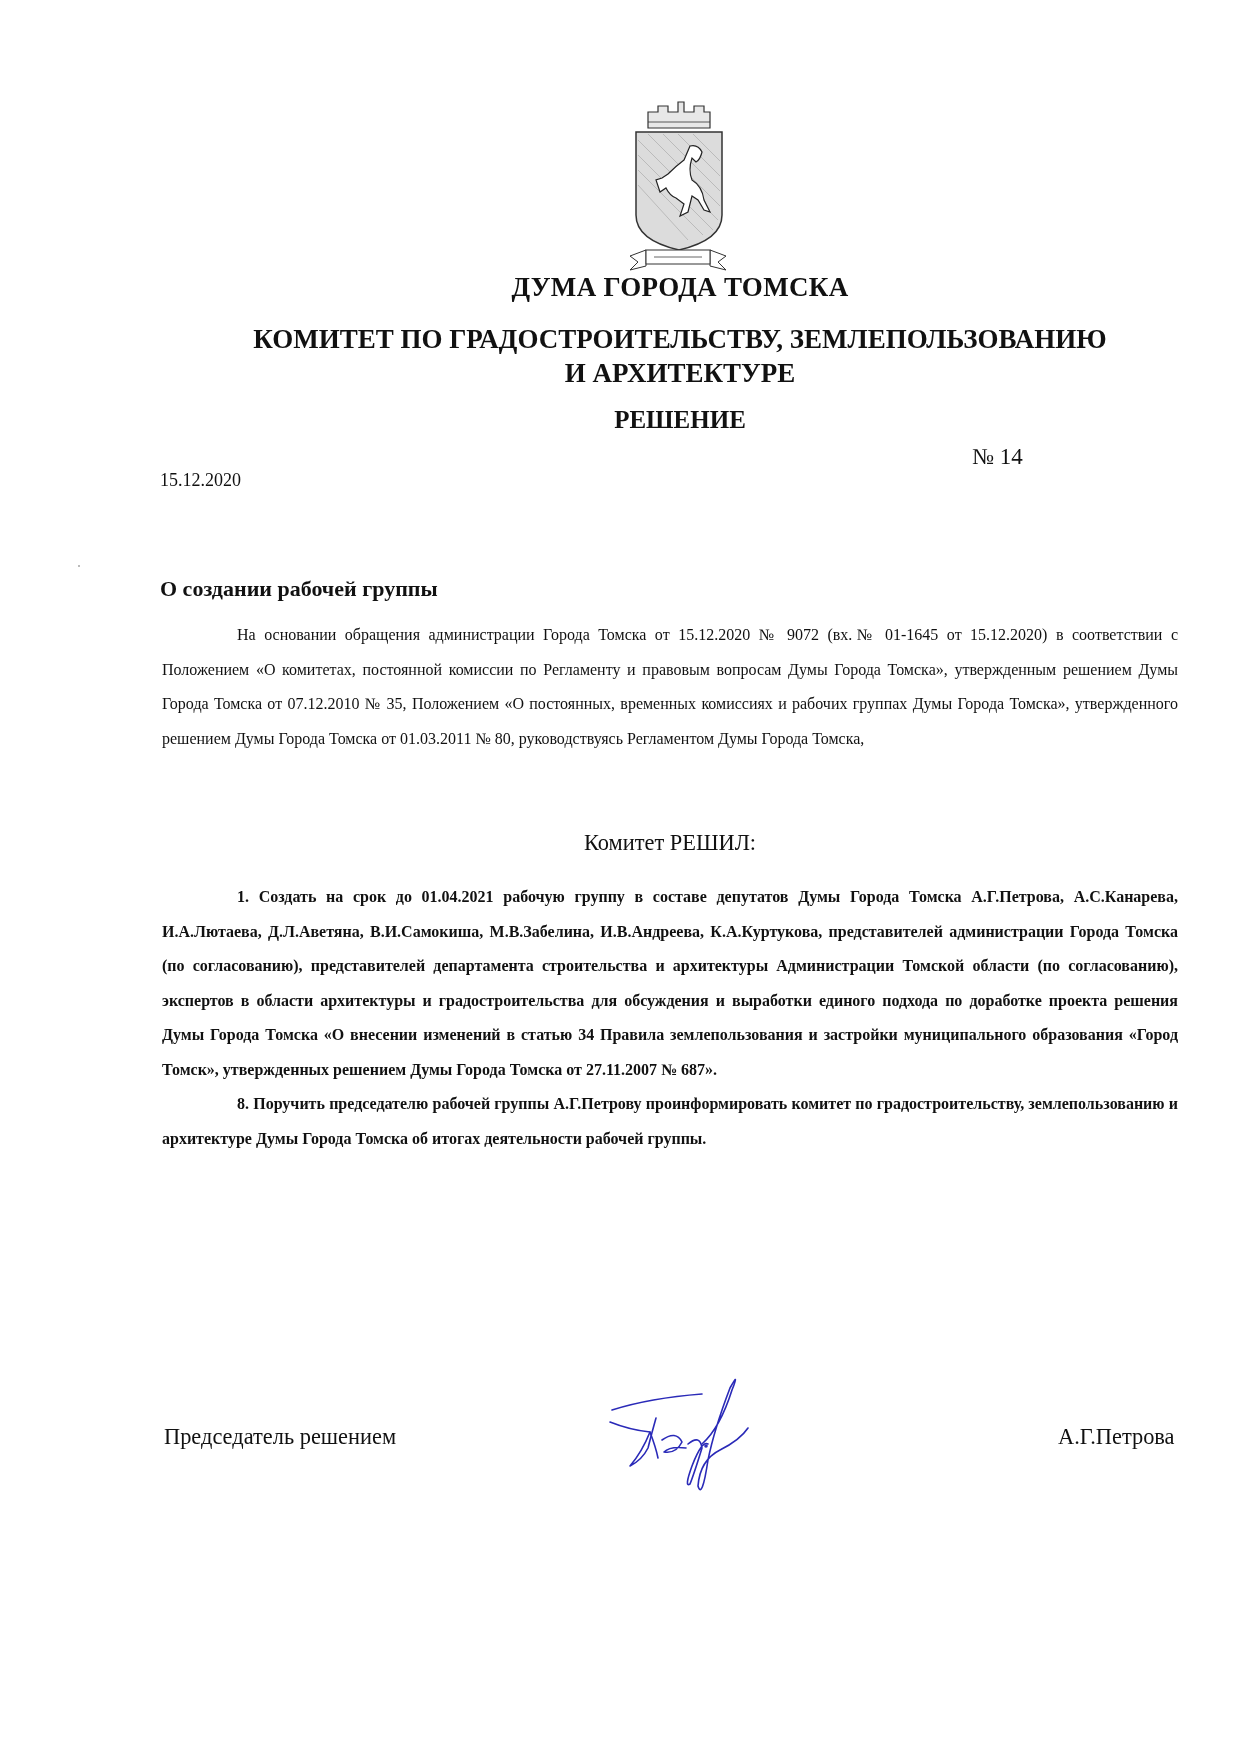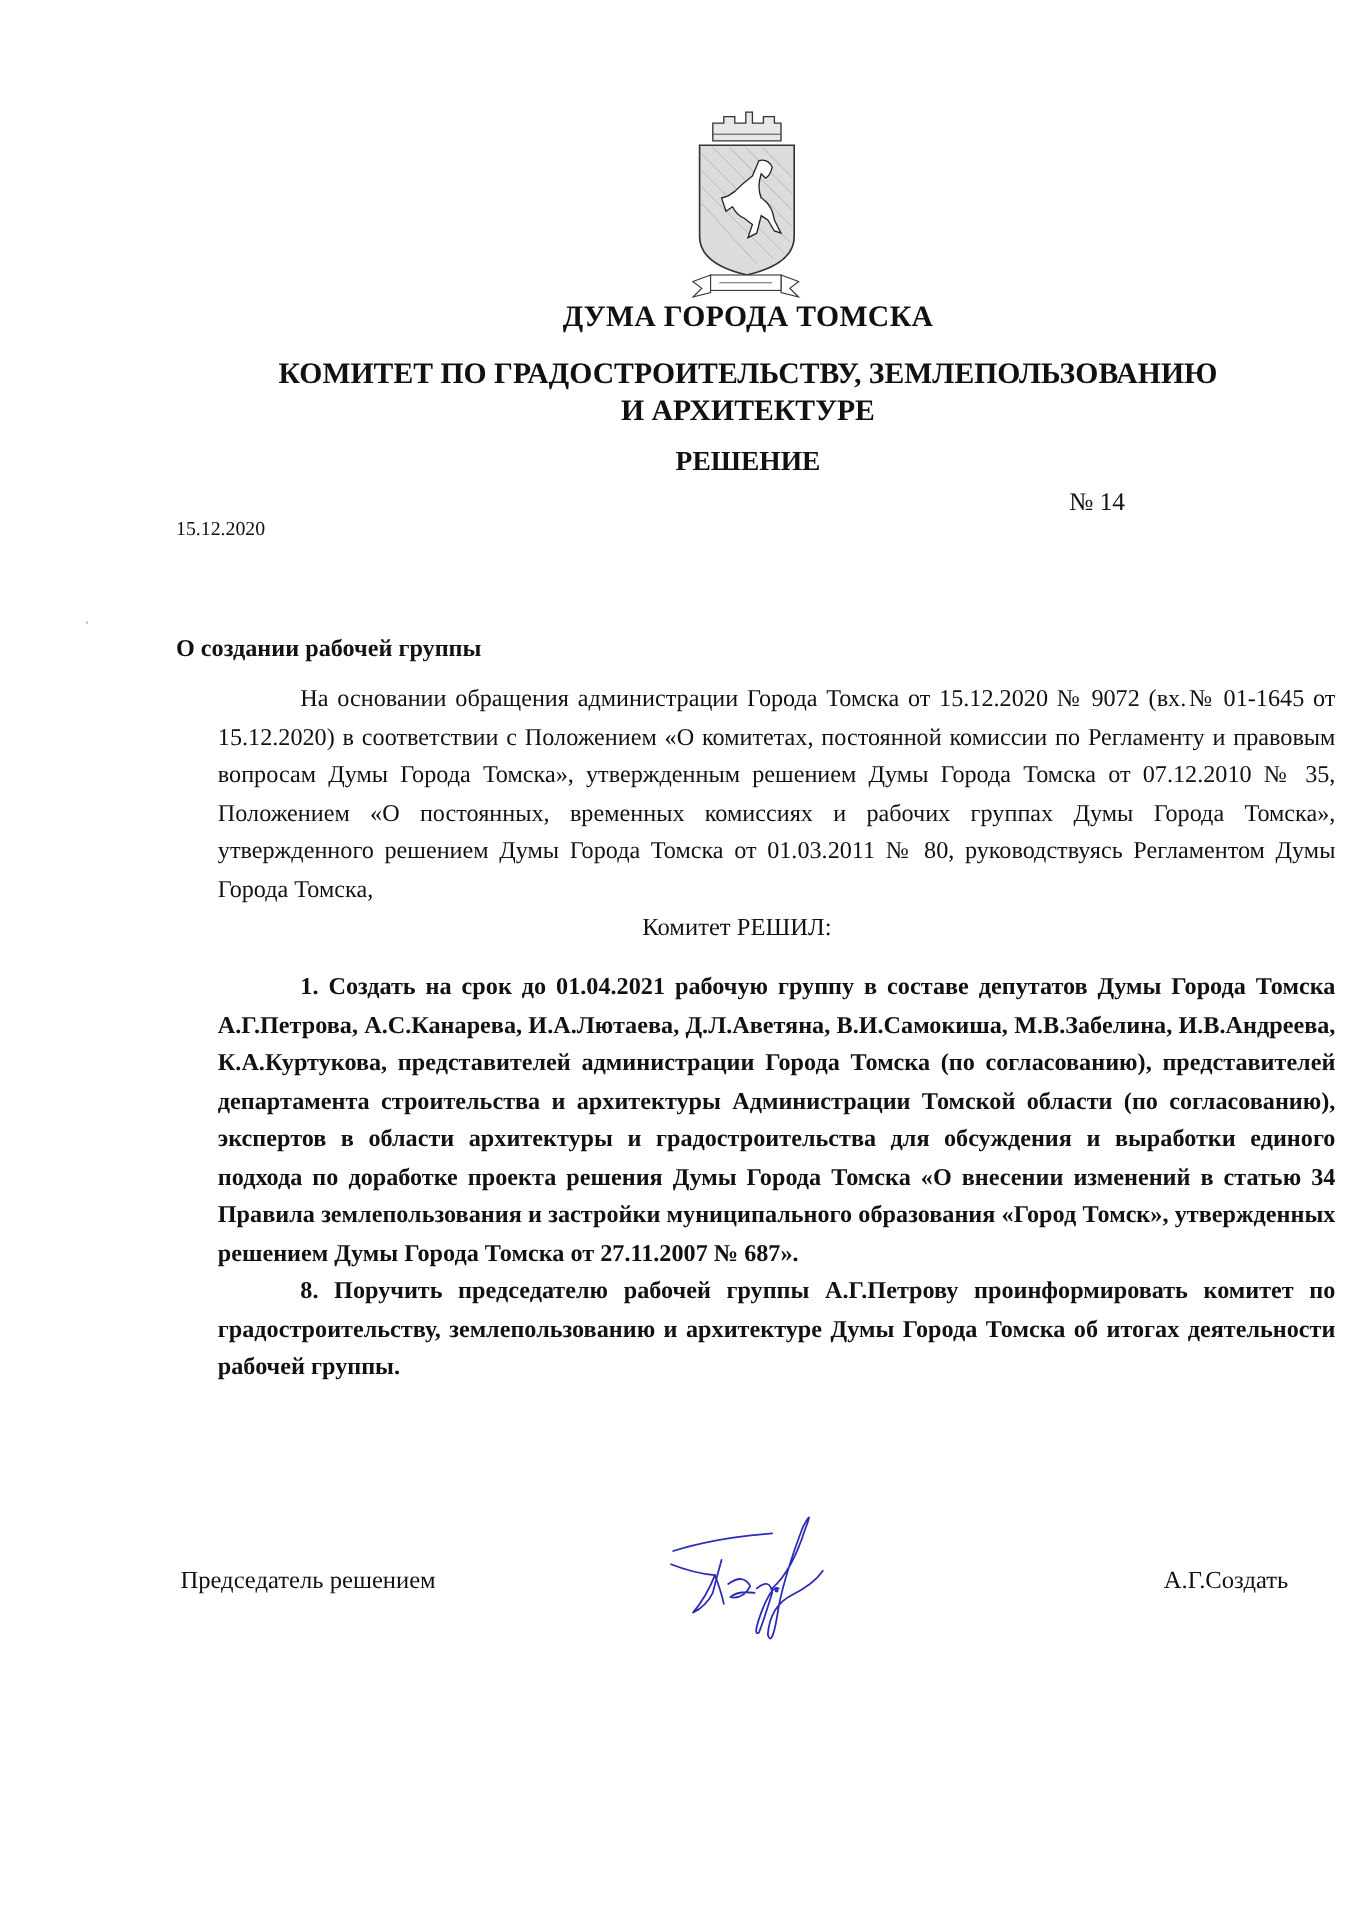--- a/index.html
+++ b/index.html
@@ -7,21 +7,21 @@
          font-family:"Liberation Serif","DejaVu Serif",serif; color:#111; }
   .page { position:absolute; left:0; top:0; width:1240px; height:1753px;border-radius:23px; }
   .emblem { position:absolute; left:618px; top:100px; width:120px; height:175px; }
   .h1 { position:absolute; left:0; width:1360px; text-align:center; font-weight:bold; }
   .title1 { top:272px; font-size:27px; letter-spacing:0.3px; }
   .title2 { top:322px; font-size:27px; line-height:34px; }
   .title3 { top:406px; font-size:25px; }
   .date { position:absolute; left:160px; top:470px; font-size:18px; }
   .num { position:absolute; left:972px; top:444px; font-size:23px; }
   .subject { position:absolute; left:160px; top:560px; font-size:22px; font-weight:bold;margin-top:16px; }
-  .body { position:absolute; left:162px; width:1016px; font-size:22px; line-height:34.5px; text-align:justify;margin-left:36px; }
+  .body { position:absolute; left:162px; width:1016px; font-size:16px; line-height:34.5px; text-align:justify; }
   .para { margin:0; text-indent:75px; }
   .p-intro { top:618px; }
   .decided { position:absolute; left:0; width:1340px; top:830px; text-align:center; font-size:22.4px; }
   .p-items { top:880px; }
   .p-items .para { margin:0;font-weight:bold; }
   .sig-label { position:absolute; left:164px; top:1424px; font-size:22.4px; }
   .sig-name { position:absolute; left:1058px; top:1424px; font-size:22.4px; }
   .signature { position:absolute; left:590px; top:1370px; width:200px; height:130px; }
   .margin-dot { position:absolute; left:78px; width:2px; height:2px; background:#bbb; }
 </style>
@@ -85,16 +85,16 @@
       <path d="M22 40 Q60 28 112 24"></path>
       <path d="M20 52 Q40 60 60 62 Q52 82 40 96 Q52 90 58 78 Q62 62 66 48"></path>
       <path d="M60 62 Q66 78 68 88"></path>
       <path d="M72 70 Q86 60 92 72 Q86 84 74 82 Q80 76 96 78"></path>
       <path d="M98 74 Q110 64 112 78 Q104 104 100 114 Q94 118 102 96 Q112 70 118 74"></path>
       <path d="M112 74 Q130 58 142 20 Q150 0 140 18 Q124 60 118 90 Q112 130 108 116 Q110 90 130 80 Q150 70 158 58"></path>
       <circle cx="116" cy="76" r="1"></circle>
     </g>
   </svg>
 
-  <div class="sig-name">А.Г.Создать</div>
+  <div class="sig-name">А.Г.Петрова</div>
 
   <div class="margin-dot" style="top:565px"></div>
 </div>
 
 </body></html>

